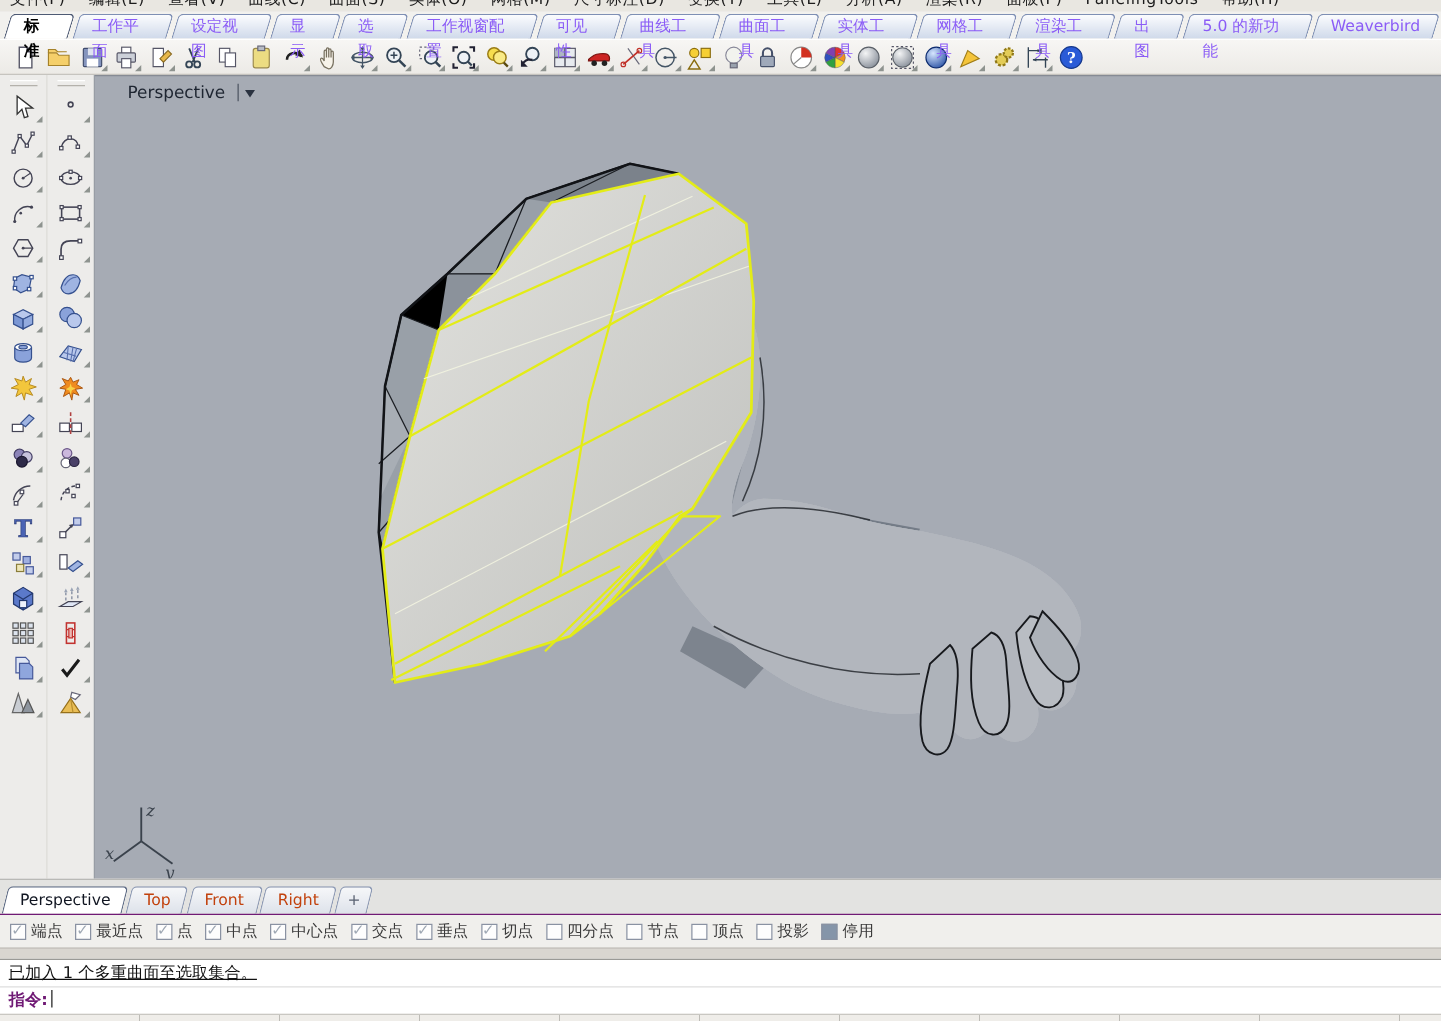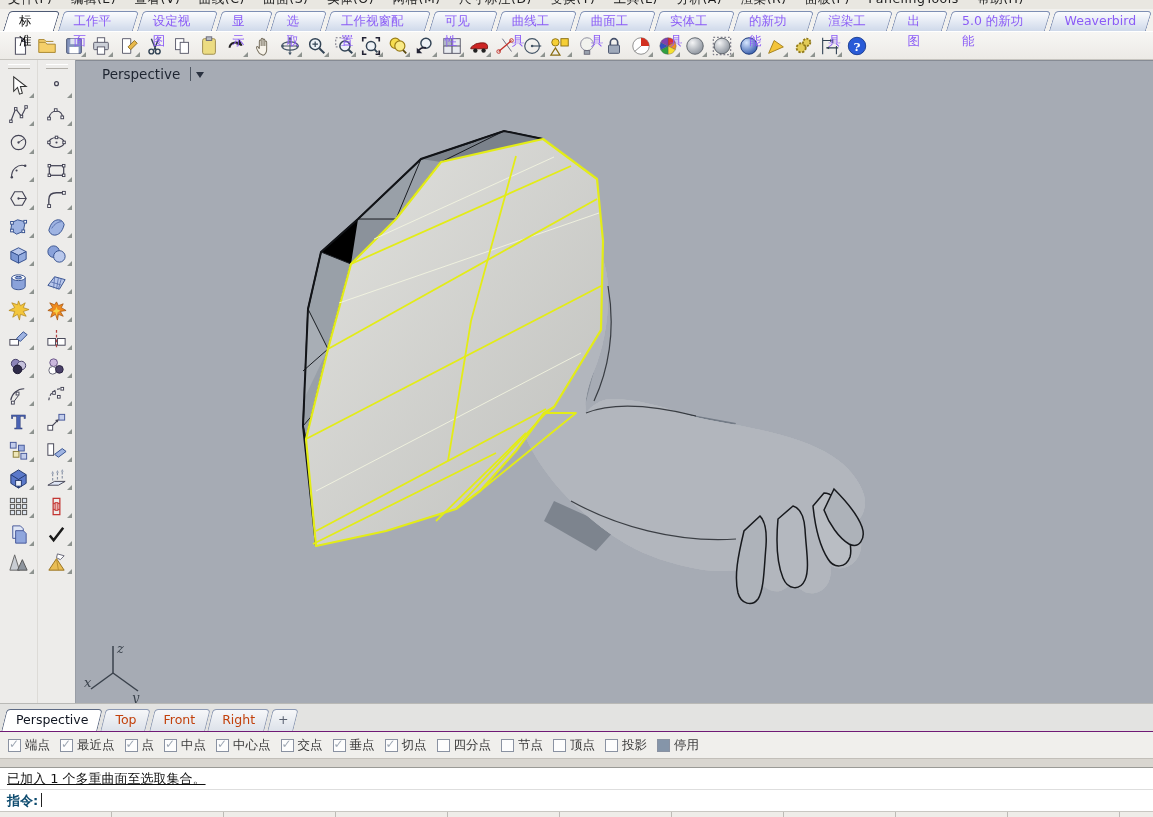--- a/index.html
+++ b/index.html
@@ -6,21 +6,21 @@
   body{width:1153px;height:817px;position:relative;overflow:hidden;
        font-family:"DejaVu Sans","Liberation Sans",sans-serif;background:#ece9e2;
        -webkit-font-smoothing:antialiased;}
   
   .menubar{position:absolute;left:0;top:0;width:100%;height:9px;background:#e9e7e1;overflow:hidden;border-bottom:1px solid #d8d5cf;}
   .menubar .inner{white-space:nowrap;font-size:12.5px;color:#1c1c1c;line-height:18px;margin-top:-10px;padding-left:8px;letter-spacing:.5px;word-spacing:14px;}
   
   .tabstrip{position:absolute;left:0;top:9px;width:100%;height:22px;background:#f2f1ee;display:flex;align-items:flex-end;padding-left:6px;box-sizing:border-box;}
   .tab{position:relative;height:20px;line-height:20px;padding:0 13px;margin-right:4px;font-size:12.5px;color:#8b5cf6;cursor:default;}
   .tab::before{content:"";position:absolute;inset:0;background:linear-gradient(#fbfcfe,#cfd9ea);border:1px solid #7e8fb4;border-bottom:none;border-radius:4px 4px 0 0;transform:skewX(-17deg);}
-  .tab.active{color:#000;}
+  .tab.active{color:#000;font-weight:bold;}
   .tab.active::before{background:#fff;border-color:#4e5a74;}
   .tab .lbl{position:relative;z-index:1;}
   
   .toolbar{position:absolute;left:0;top:31px;width:100%;height:29px;background:linear-gradient(#f7f6f4,#eceae6);border-top:1px solid #fff;border-bottom:1px solid #c6c4bf;display:flex;align-items:center;padding-left:6px;box-sizing:border-box;}
   .tbtn{width:27px;height:26px;display:flex;align-items:center;justify-content:center;position:relative;border-radius:3px;}
   .tbtn svg{width:22px;height:22px;display:block;}
   .fly::after{content:"";position:absolute;right:1px;bottom:2px;border-left:5px solid transparent;border-bottom:5px solid #8e938f;}
   
   .sidebar{position:absolute;left:0;top:60px;width:75px;bottom:114px;background:#edecea;border-right:1px solid #989da5;display:flex;}
   .scol{width:37px;display:flex;flex-direction:column;align-items:center;padding-top:2px;}
@@ -47,21 +47,21 @@
   .os-item{display:flex;align-items:center;margin-right:10px;}
   .check{width:13px;height:13px;border:1px solid #8a92a2;background:#fdfdfd;margin-right:4px;position:relative;box-sizing:border-box;}
   .check.on::after{content:"✓";position:absolute;left:0px;top:-3px;font-size:12px;color:#9fa8b4;}
   .check.solid{background:#fdfdfd;}
   .check.solid.on{background:#8595a9;}
   .check.solid.on::after{content:"";}
   
   .gripstrip{position:absolute;left:0;right:0;bottom:49px;height:9px;background:#d9d6d0;border-top:1px solid #c2bfb9;}
   .cmd-history{position:absolute;left:0;right:0;bottom:27px;height:22px;background:#fff;border-top:1px solid #9a9a96;font-size:13px;color:#111;line-height:21px;padding-left:7px;text-decoration:underline;}
   .cmd-line{position:absolute;left:0;right:0;bottom:5px;height:22px;background:#fff;border-top:1px solid #dedede;font-size:13px;line-height:21px;padding-left:7px;}
-  .cmd-line .plabel{font-weight:bold;color:#0c4a6e;}
+  .cmd-line .plabel{font-weight:bold;color:#701a75;}
   .caret{display:inline-block;width:1px;height:14px;background:#222;margin-left:3px;vertical-align:-2px;animation:blink 1.1s steps(1) infinite;}
   @keyframes blink{50%{opacity:0;}}
   .statussliver{position:absolute;left:0;right:0;bottom:0;height:5px;background:#efede9;border-top:1px solid #c9c7c2;
      background-image:repeating-linear-gradient(90deg,transparent 0 111px,#bdbbb6 111px 112px);}
 </style>
 </head>
 <body>
 
 <div class="menubar">
   <div class="inner">文件(F) 编辑(E) 查看(V) 曲线(C) 曲面(S) 实体(O) 网格(M) 尺寸标注(D) 变换(T) 工具(L) 分析(A) 渲染(R) 面板(P) PanelingTools 帮助(H)</div>
@@ -71,21 +71,21 @@
   <div class="tab active"><span class="lbl">标准</span></div>
   <div class="tab"><span class="lbl">工作平面</span></div>
   <div class="tab"><span class="lbl">设定视图</span></div>
   <div class="tab"><span class="lbl">显示</span></div>
   <div class="tab"><span class="lbl">选取</span></div>
   <div class="tab"><span class="lbl">工作视窗配置</span></div>
   <div class="tab"><span class="lbl">可见性</span></div>
   <div class="tab"><span class="lbl">曲线工具</span></div>
   <div class="tab"><span class="lbl">曲面工具</span></div>
   <div class="tab"><span class="lbl">实体工具</span></div>
-  <div class="tab"><span class="lbl">的新功能</span></div>
+  <div class="tab"><span class="lbl">网格工具</span></div>
   <div class="tab"><span class="lbl">渲染工具</span></div>
   <div class="tab"><span class="lbl">出图</span></div>
   <div class="tab"><span class="lbl">5.0 的新功能</span></div>
   <div class="tab"><span class="lbl">Weaverbird</span></div>
 </div>
 
 <div class="toolbar">
   <div class="tbtn">
       <svg viewBox="0 0 24 24">
         <path d="M7 3h7l4 4v14H7z" fill="#fff" stroke="#556" stroke-width="1.2"></path>

